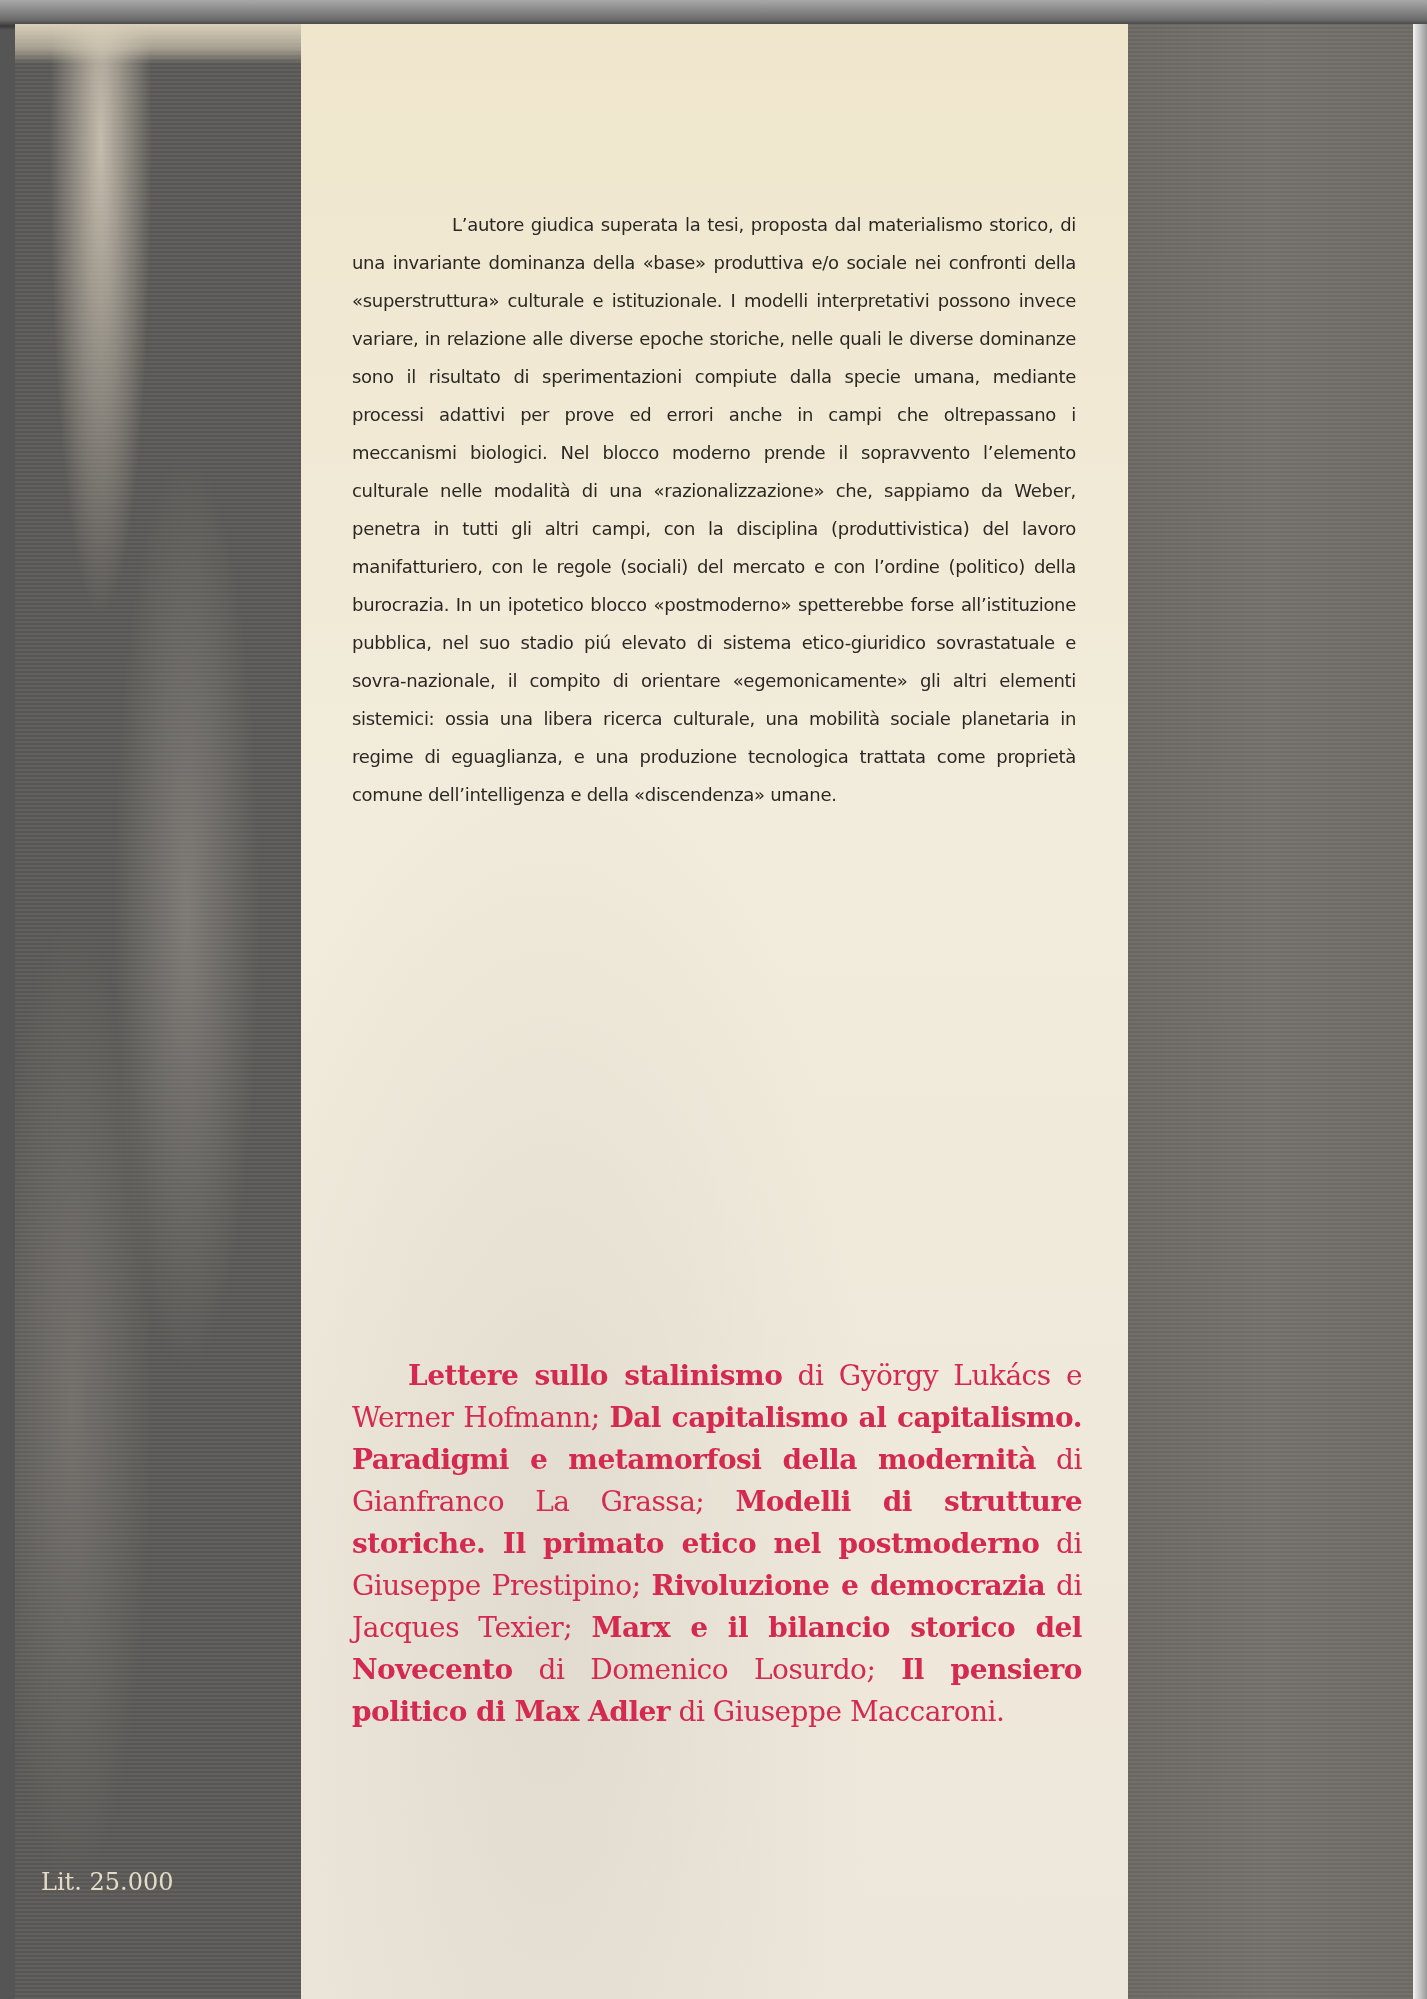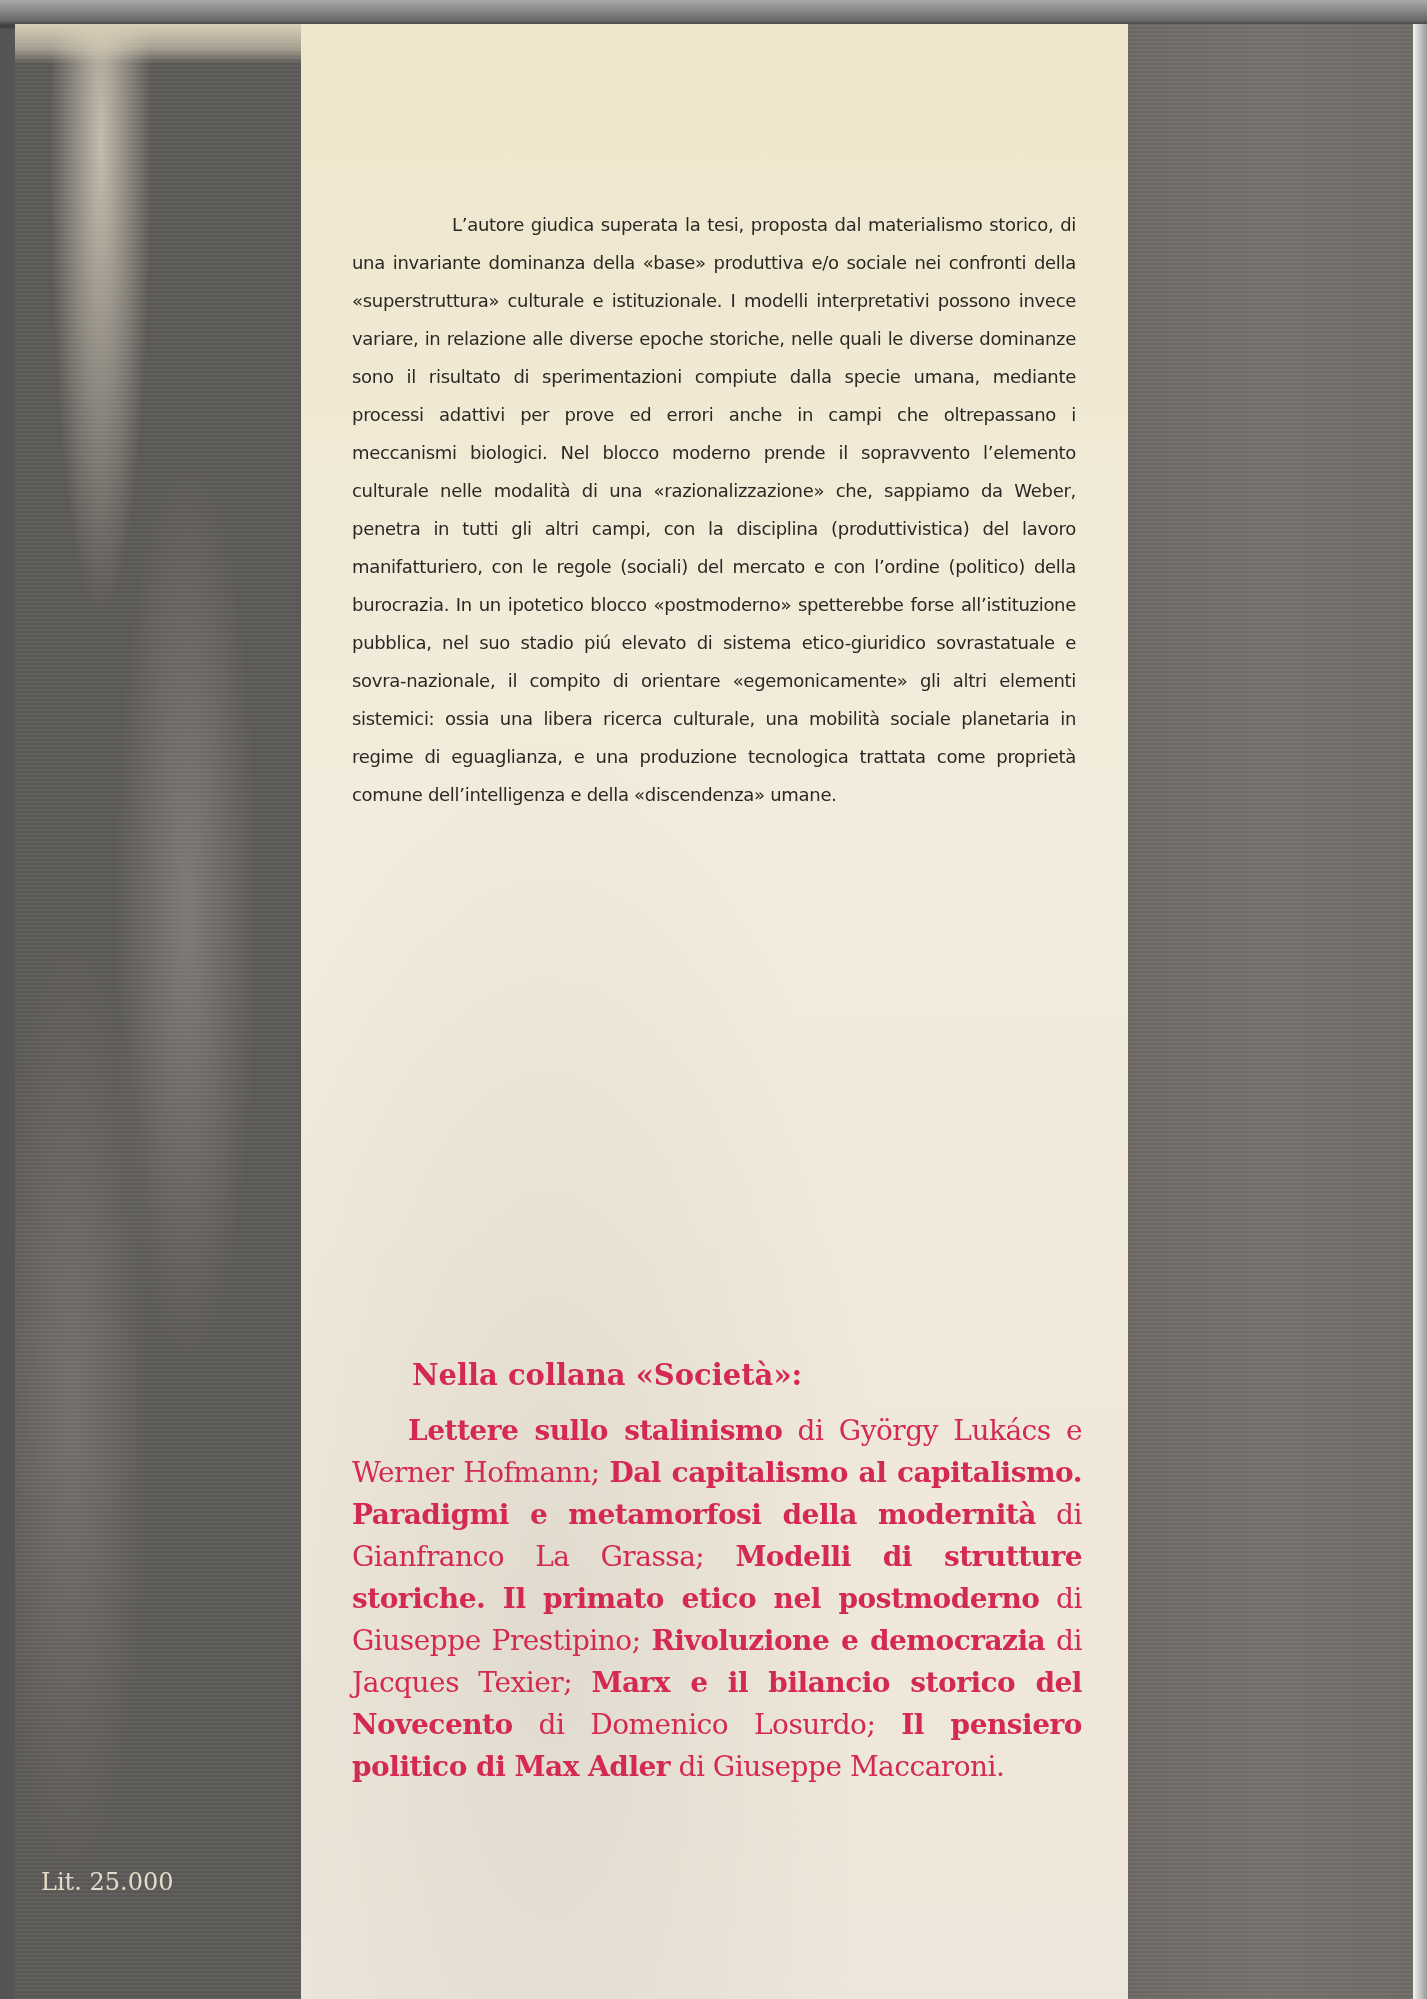--- a/index.html
+++ b/index.html
@@ -83,17 +83,16 @@
 </div>
 
 <div class="center-panel"></div>
 
 <div class="right-panel"></div>
 <div class="right-edge"></div>
 
 <p class="blurb">L’autore giudica superata la tesi, proposta dal materialismo storico, di una invariante dominanza della «base» produttiva e/o sociale nei confronti della «superstruttura» culturale e istituzionale. I modelli interpretativi possono invece variare, in relazione alle diverse epoche storiche, nelle quali le diverse dominanze sono il risultato di sperimentazioni compiute dalla specie umana, mediante processi adattivi per prove ed errori anche in campi che oltrepassano i meccanismi biologici. Nel blocco moderno prende il sopravvento l’elemento culturale nelle modalità di una «razionalizzazione» che, sappiamo da Weber, penetra in tutti gli altri campi, con la disciplina (produttivistica) del lavoro manifatturiero, con le regole (sociali) del mercato e con l’ordine (politico) della burocrazia. In un ipotetico blocco «postmoderno» spetterebbe forse all’istituzione pubblica, nel suo stadio piú elevato di sistema etico-giuridico sovrastatuale e sovra-nazionale, il compito di orientare «egemonicamente» gli altri elementi sistemici: ossia una libera ricerca culturale, una mobilità sociale planetaria in regime di eguaglianza, e una produzione tecnologica trattata come proprietà comune dell’intelligenza e della «discendenza» umane.</p>
 
 <div class="series">
-  <h2>Nella collana «Società»:</h2>
   <p><b>Lettere sullo stalinismo</b><span class="author"> di György Lukács e Werner Hofmann; </span><b>Dal capitalismo al capitalismo. Paradigmi e metamorfosi della modernità</b><span class="author"> di Gianfranco La Grassa; </span><b>Modelli di strutture storiche. Il primato etico nel postmoderno</b><span class="author"> di Giuseppe Prestipino; </span><b>Rivoluzione e democrazia</b><span class="author"> di Jacques Texier; </span><b>Marx e il bilancio storico del Novecento</b><span class="author"> di Domenico Losurdo; </span><b>Il pensiero politico di Max Adler</b><span class="author"> di Giuseppe Maccaroni.</span></p>
 </div>
 
 <div class="price">Lit. 25.000</div>
 
 </body></html>

